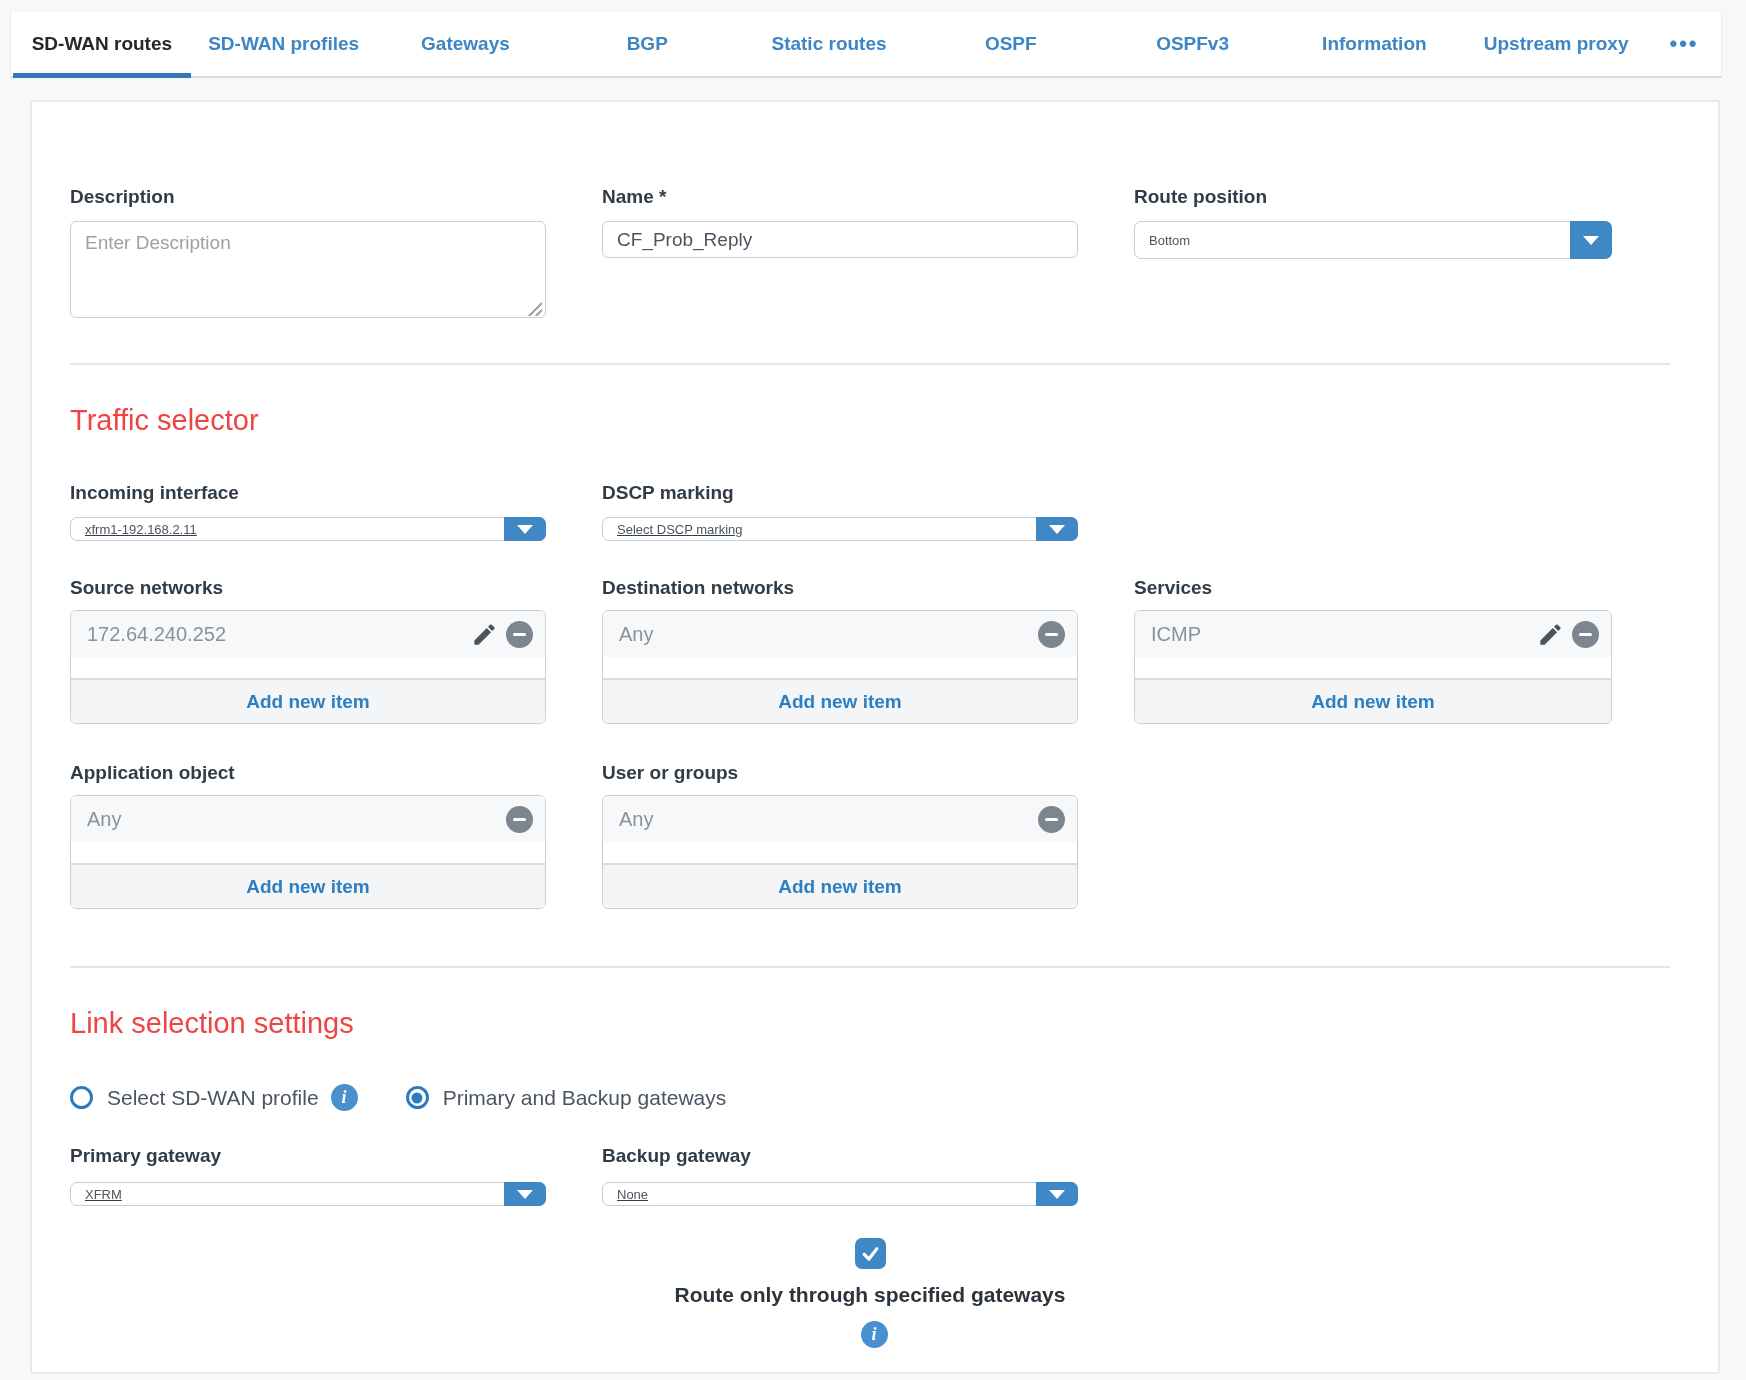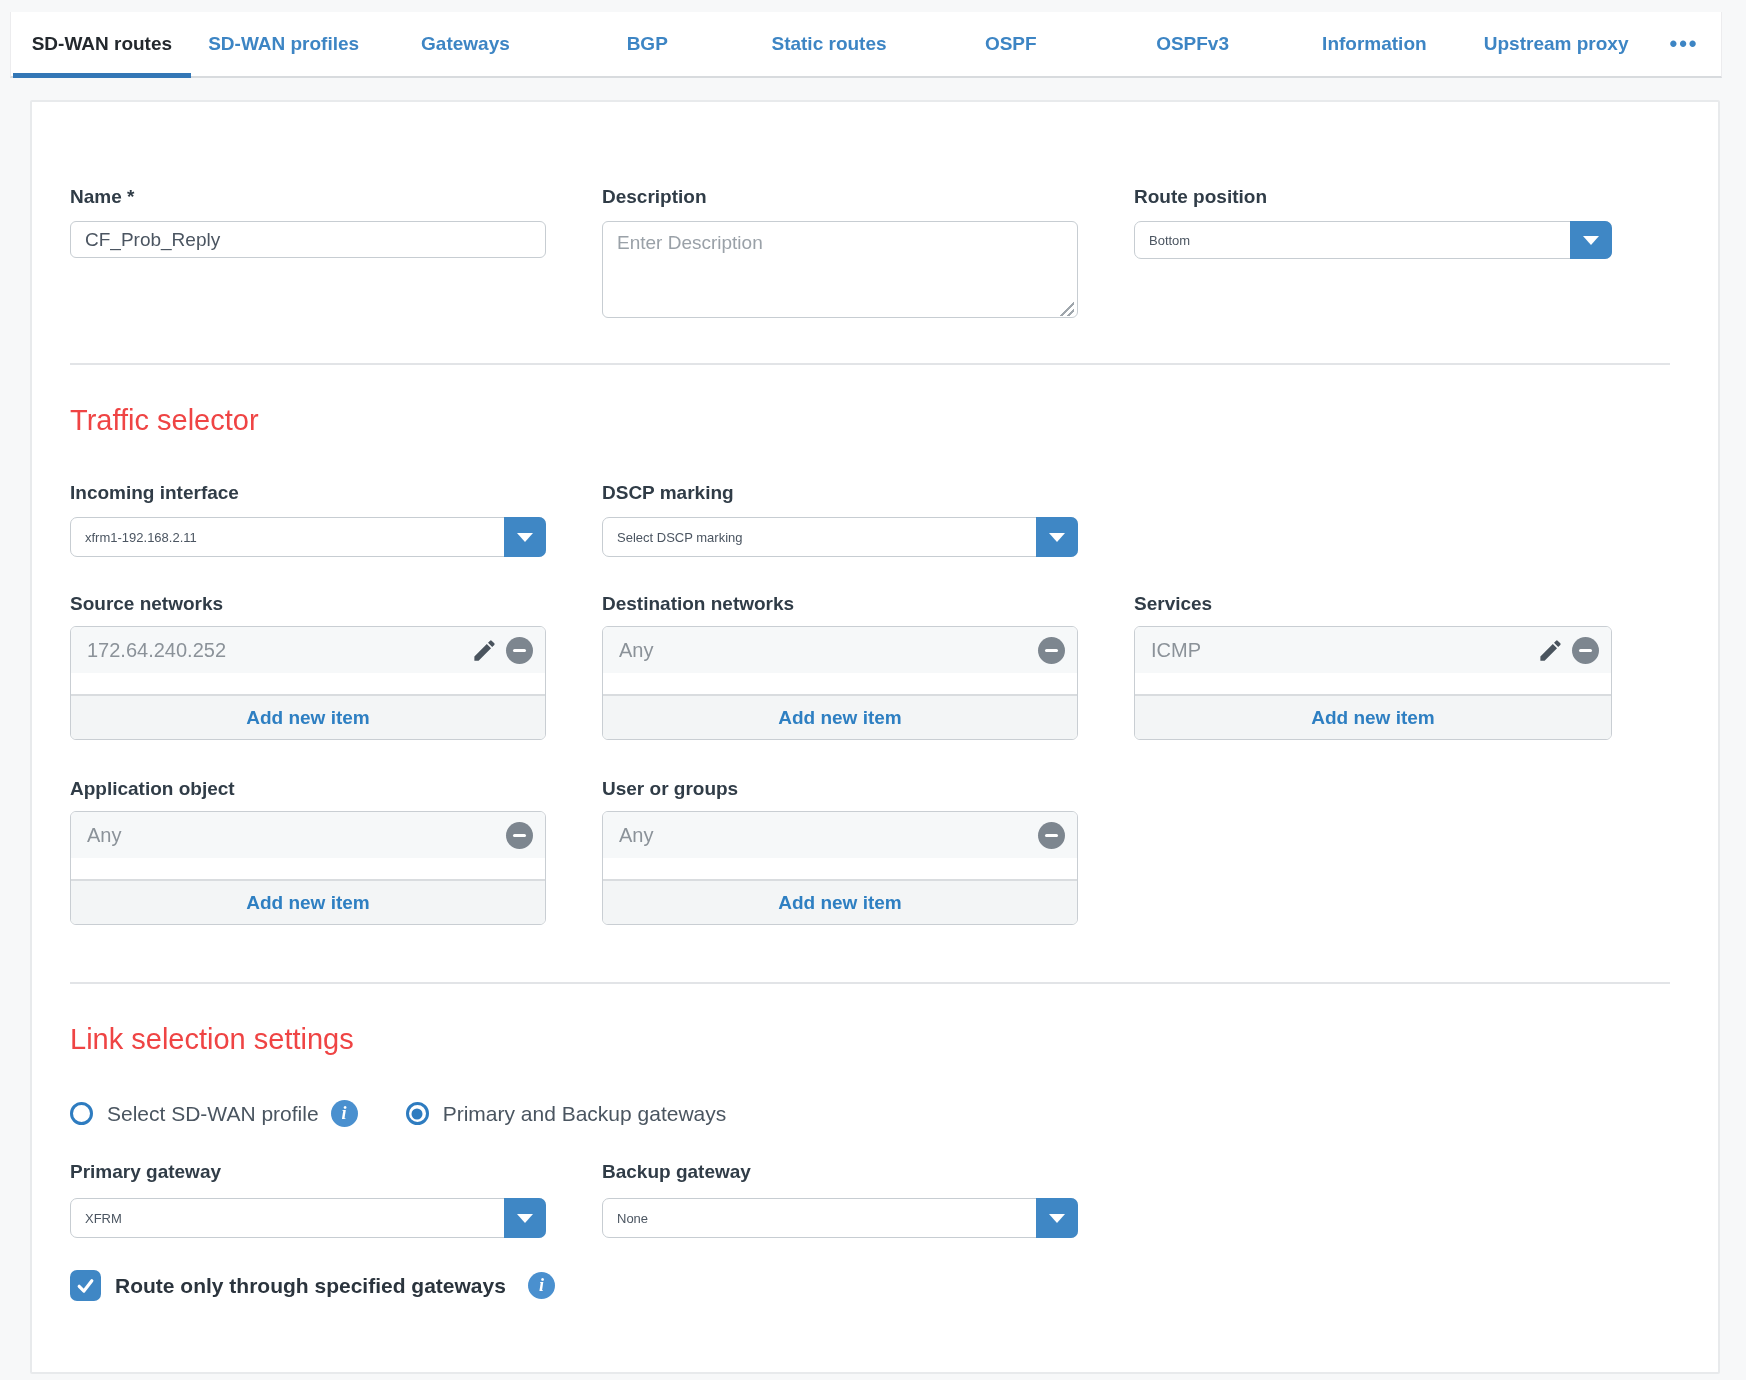--- a/index.html
+++ b/index.html
@@ -110,21 +110,21 @@
   
   .select {
     display: flex;
     height: 38px;
     border: 1px solid #c7cdd2;
     border-radius: 7px;
     background: #fff;
     cursor: pointer;
     position: relative;
   }
-  .select.tall { height: 40px; }
+  .select.tall { height: 24px; text-decoration: underline; }
   .select-value {
     flex: 1;
     display: flex;
     align-items: center;
     padding: 0 14px;
     font-size: 13px;
     color: #4b5561;
     overflow: hidden;
     white-space: nowrap;
   }
@@ -287,21 +287,21 @@
   .mt-row1 { margin-top: 0; }
   .div1 { margin-top: 41px; }
   .h1 { margin-top: 39px; }
   .row-iface { margin-top: 45px; }
   .row-lists { margin-top: 36px; }
   .row-lists2 { margin-top: 38px; }
   .div2 { margin-top: 57px; }
   .h2m { margin-top: 39px; }
   .radios { margin-top: 44px; }
   .row-gw { margin-top: 34px; }
-  .row-chk { margin-top: 32px; }
+  .row-chk { margin-top: 32px; flex-direction: column; }
   .label-gap { margin-bottom: 11px; }
 </style>
 </head>
 <body>
 
 <nav class="tabbar">
   <div class="tab active">
       <span>SD-WAN routes</span>
     </div>
   <div class="tab">
@@ -330,29 +330,29 @@
     </div>
   <div class="tab-more">
       <span>•••</span>
     </div>
 </nav>
 
 <main class="card">
 
   <section class="grid3 mt-row1">
     <div>
-      <label class="field-label">Name *</label>
-      <input class="text-input" type="text" value="CF_Prob_Reply" style="">
-    </div>
-    <div>
       <label class="field-label">Description</label>
       <div class="textarea-wrap">
         <textarea class="textarea" placeholder="Enter Description" style=""></textarea>
         <span class="resize-handle"></span>
       </div>
+    </div>
+    <div>
+      <label class="field-label">Name *</label>
+      <input class="text-input" type="text" value="CF_Prob_Reply" style="">
     </div>
     <div>
       <label class="field-label">Route position</label>
       <div class="select">
         <span class="select-value">Bottom</span>
         <span class="select-button">
           <span class="caret-down"></span>
         </span>
       </div>
     </div>

